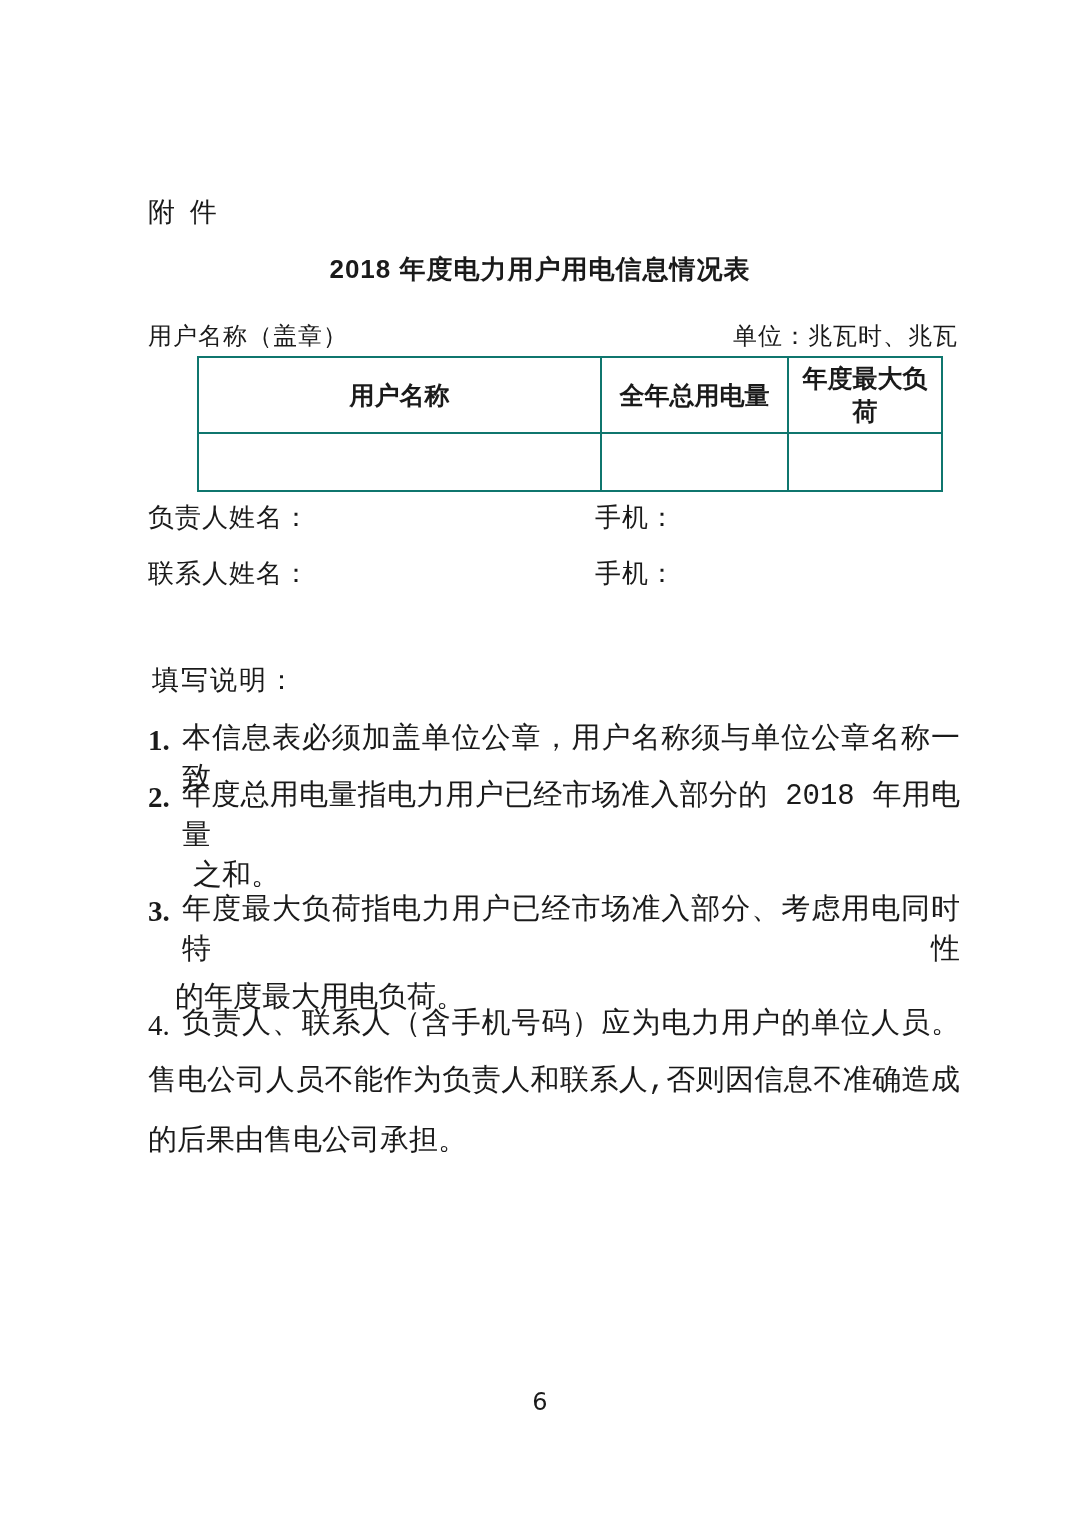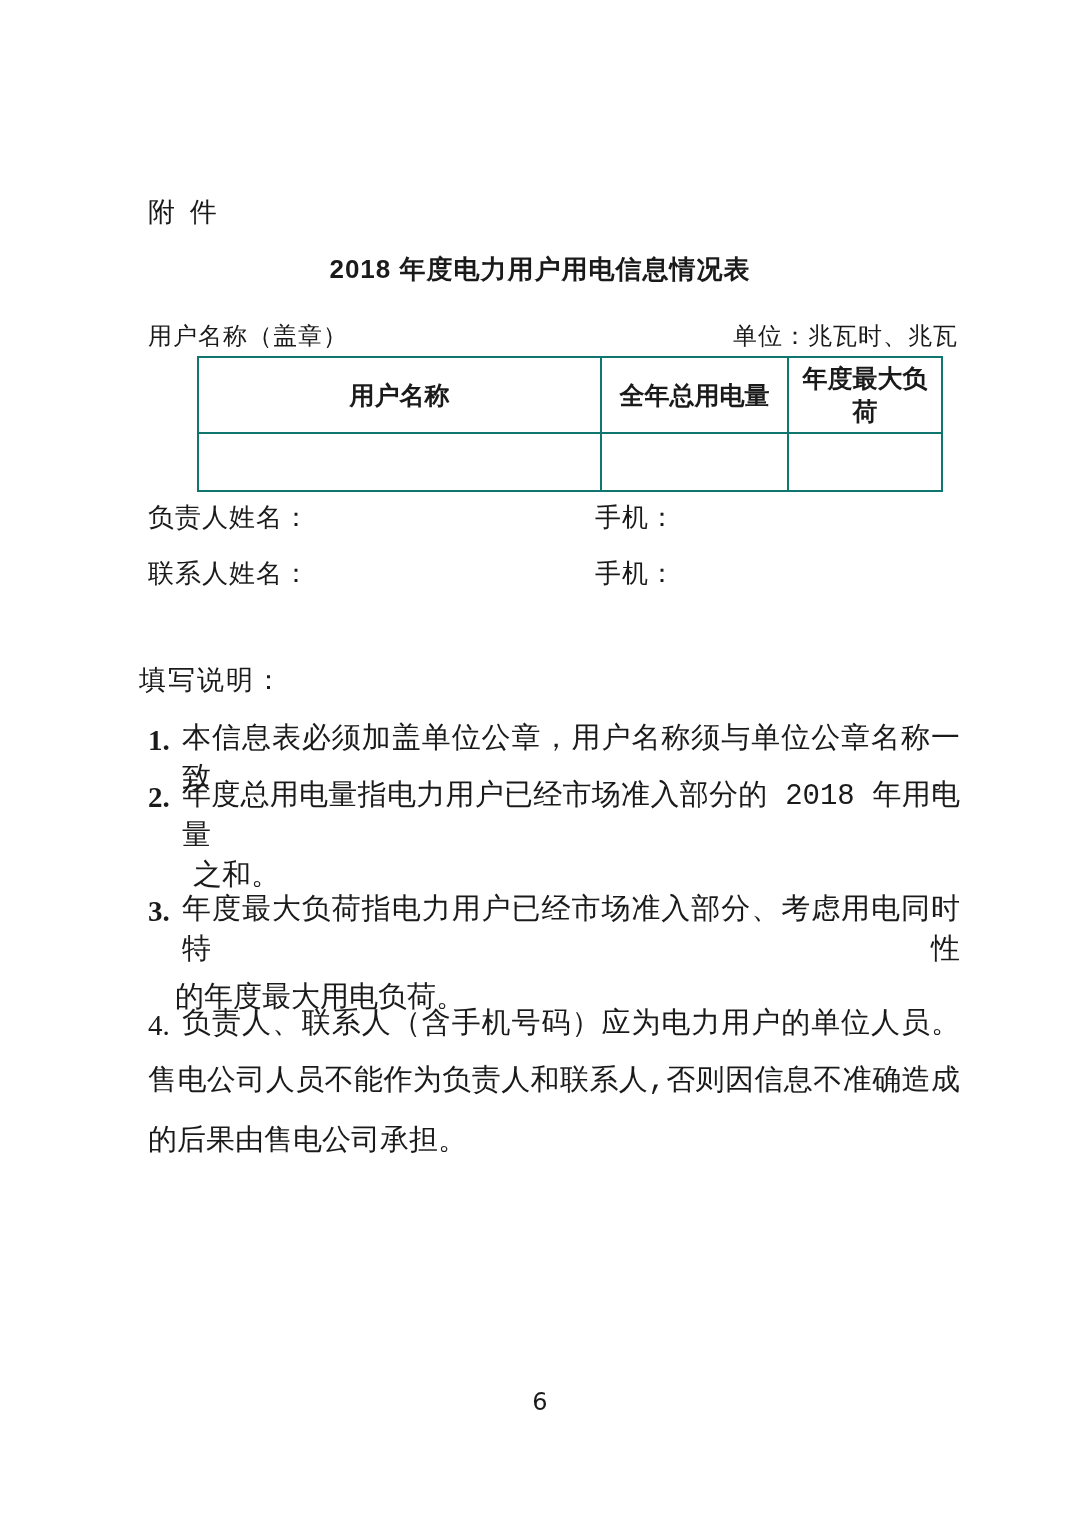--- a/index.html
+++ b/index.html
@@ -54,21 +54,21 @@
   .col-total { width: 187px; }
   .col-load  { width: 154px; }
 
   .contact-label { font-size: 26px; letter-spacing: 1px; }
   .resp-name    { left: 148px; top: 500px; }
   .resp-phone   { left: 595px; top: 500px; }
   .cont-name    { left: 148px; top: 556px; }
   .cont-phone   { left: 595px; top: 556px; }
 
   .notes-heading {
-    left: 139px; top: 662px;
+    left: 152px; top: 662px;
     font-size: 27px; letter-spacing: 2px;
   }
 
   .note-line {
     position: absolute;
     left: 148px; width: 812px;
     display: flex;
     font-size: 29px;
     line-height: 40px;
   }

